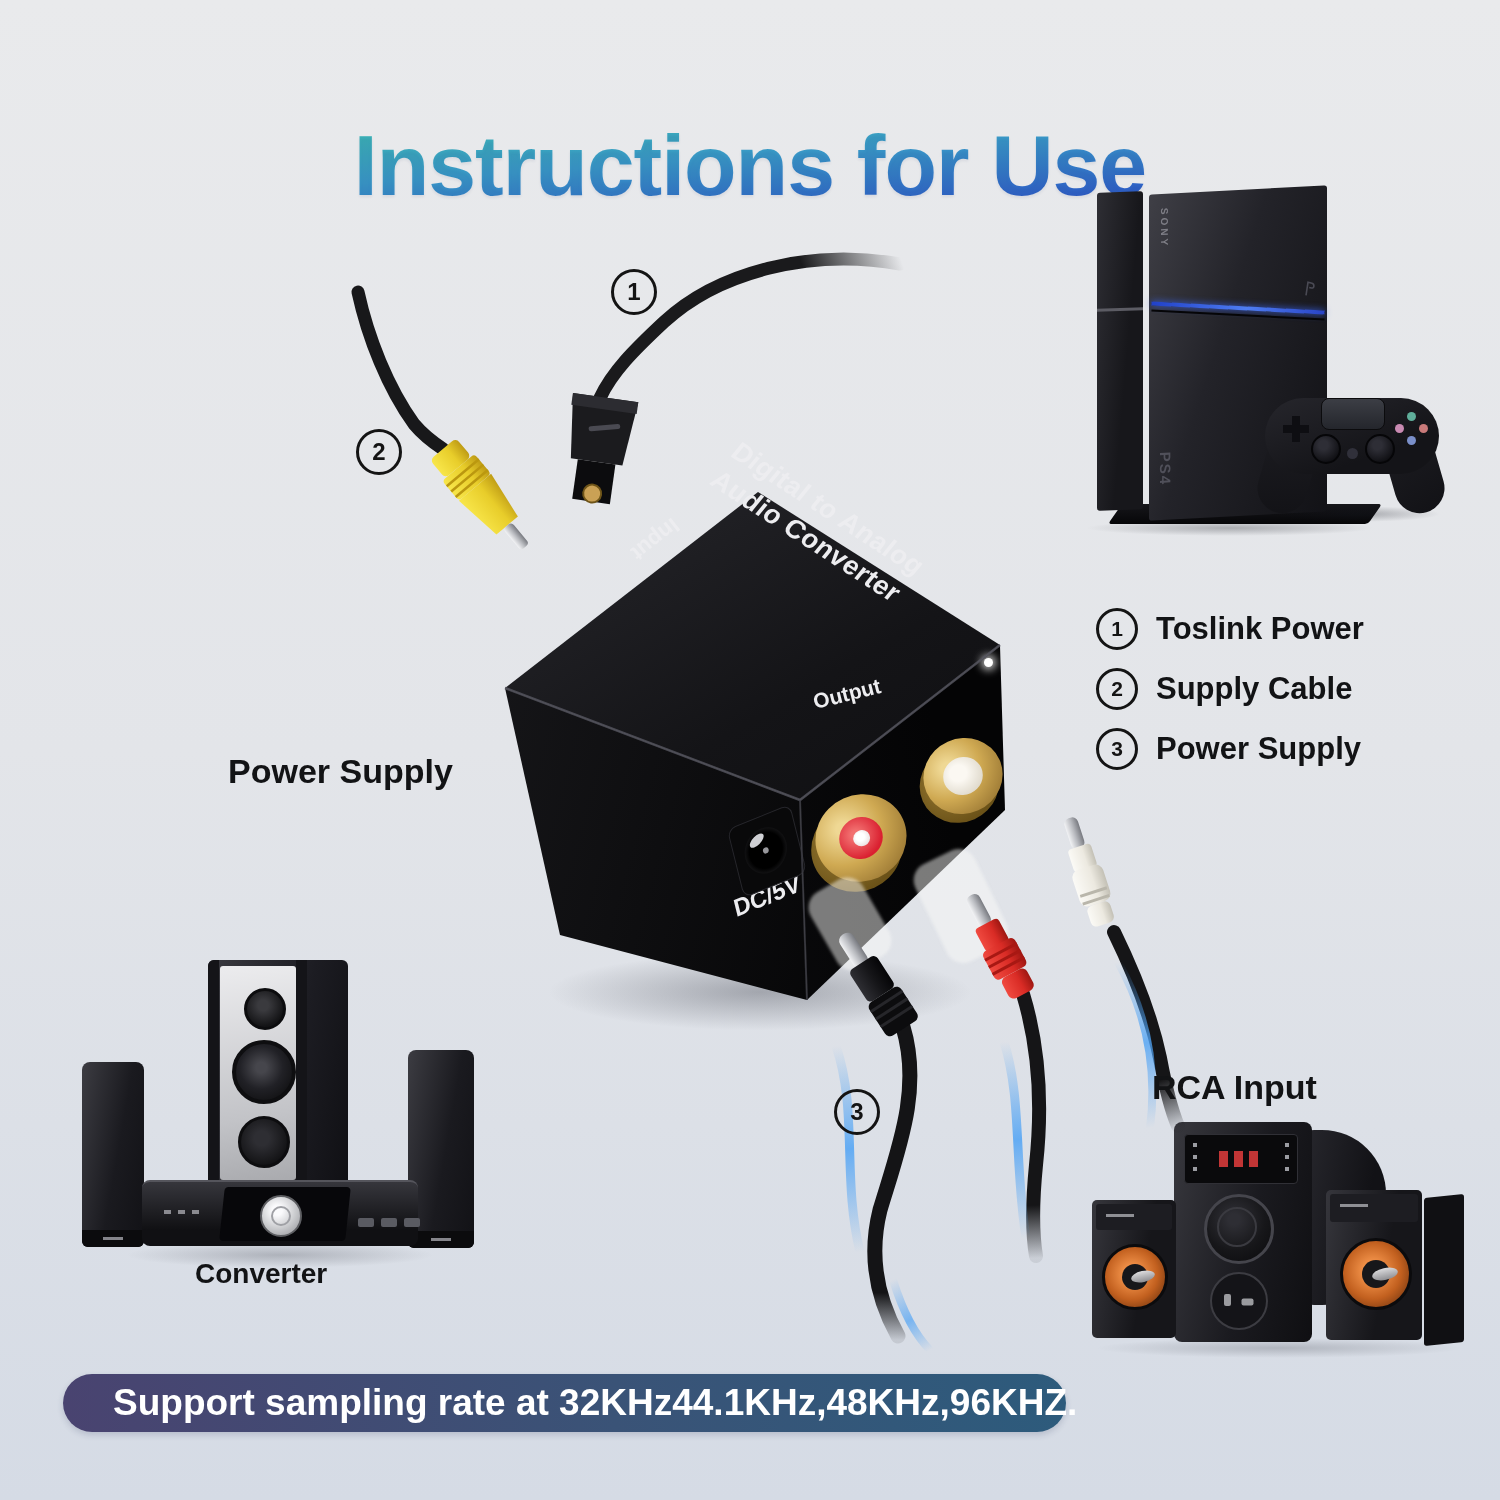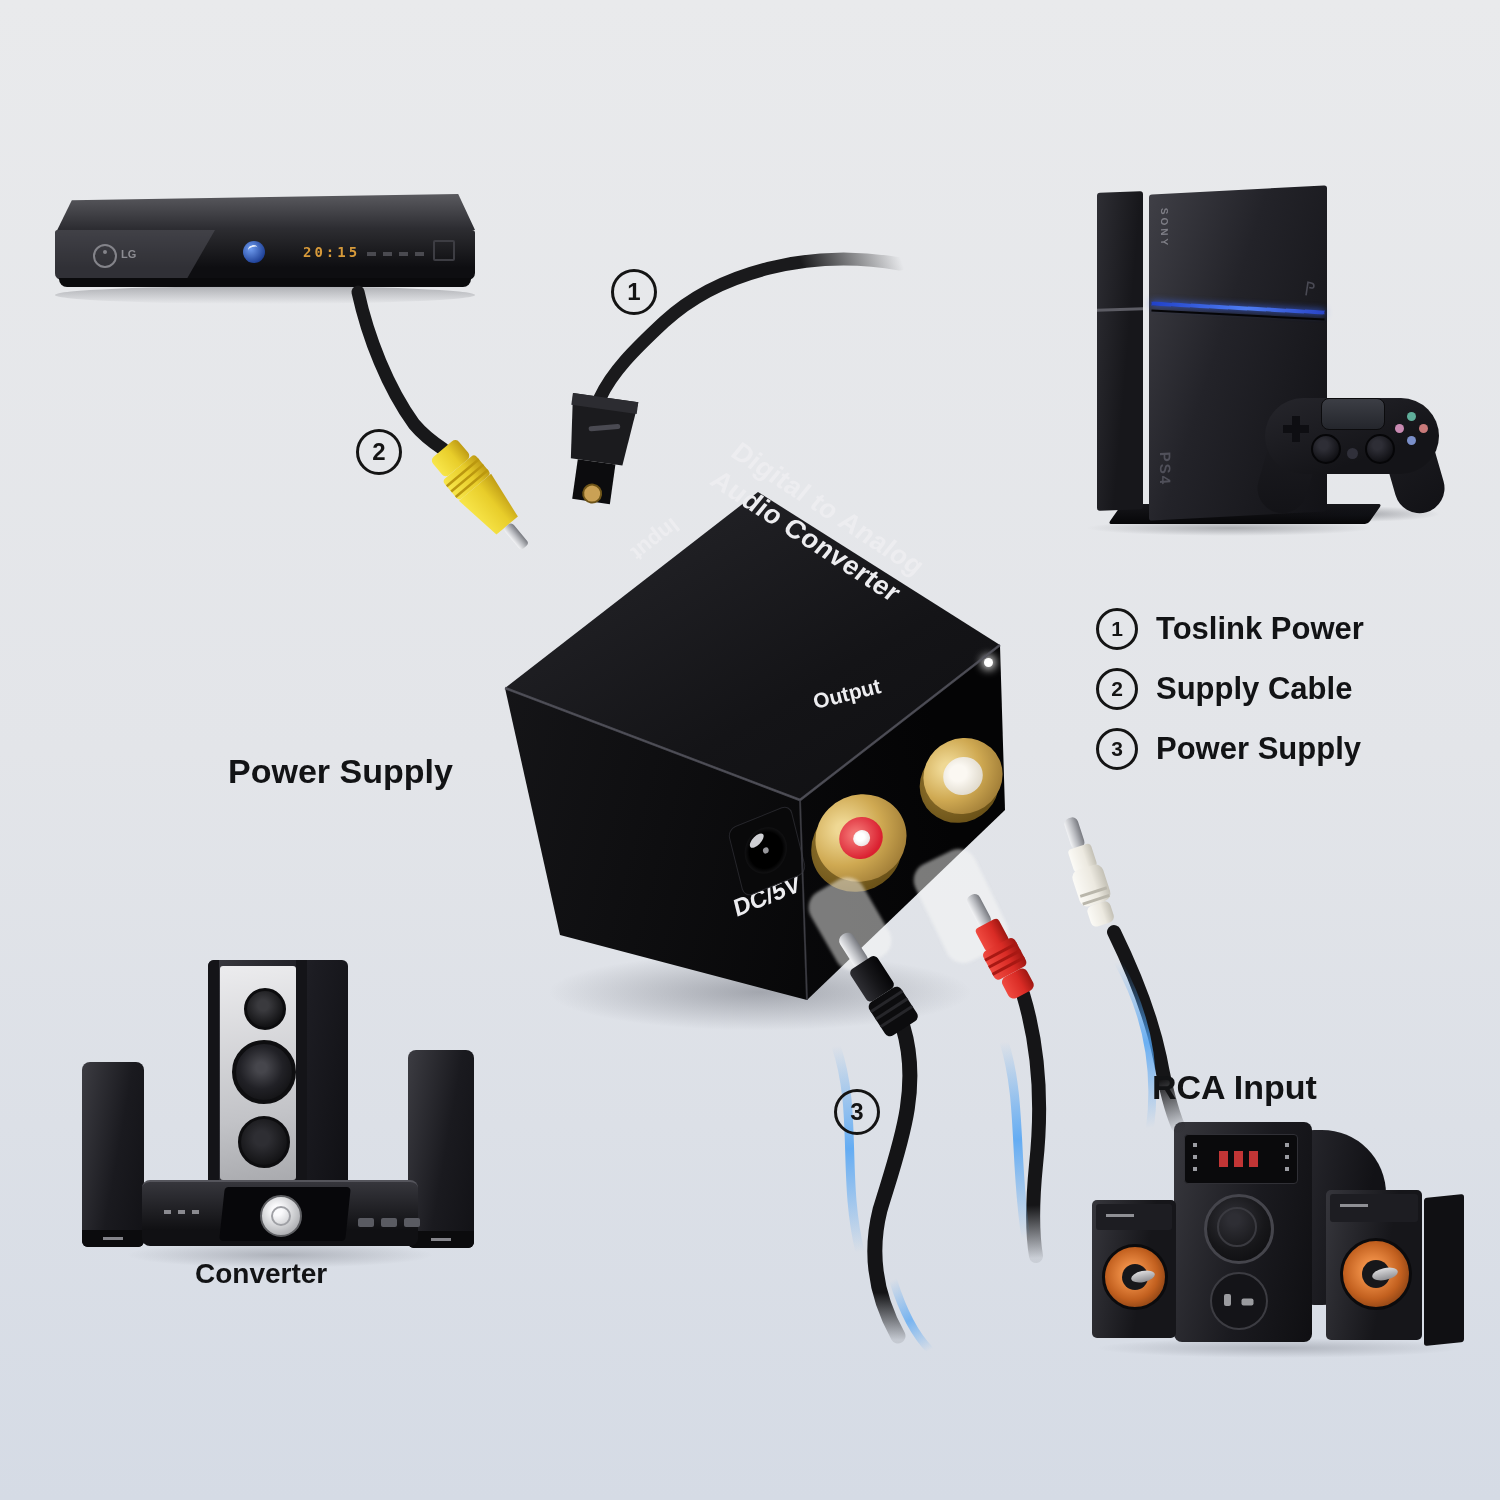--- a/index.html
+++ b/index.html
@@ -175,35 +175,22 @@
   .spk-shadow{position:absolute;left:16px;top:220px;width:370px;height:20px;
     background:radial-gradient(ellipse at center,rgba(20,22,32,.2),transparent 70%);}
 
   svg.overlay{position:absolute;left:0;top:0;z-index:30;pointer-events:none;}
 </style>
 </head>
 <body>
 
 <div class="canvas">
 
-
-  <div class="bluray">
-    <div class="br-top"></div>
-    <div class="br-front">
-      <div class="br-gloss"></div>
-      <div class="br-lg"></div>
-      <div class="br-lgtxt">LG</div>
-      <div class="br-disc"></div>
-      <div class="br-display">20:15</div>
-      <div class="br-btns"></div>
-      <div class="br-usb"></div>
-    </div>
-    <div class="br-base"></div>
-    <div class="br-shadow"></div>
-  </div>
+  <h1 class="title">Instructions for Use</h1>
+
 
   <div class="ps4">
     <div class="ps4-shadow"></div>
     <div class="ps4-base"></div>
     <div class="ps4-slab-thin"></div>
     <div class="ps4-slab">
       <span class="ps4-sony">SONY</span>
       <div class="ps4-stripe"></div>
       <div class="ps4-stripe-gap"></div>
       <span class="ps4-model">PS4</span>
@@ -480,14 +467,17 @@
     <div class="legend-row">
       <span class="legend-num">3</span>
       <span class="legend-label">Power Supply</span>
     </div>
   </div>
 
   <div class="biglabel" style="left:228px;top:752px;font-size:34px;">Power Supply</div>
   <div class="biglabel" style="left:1152px;top:1068px;font-size:34px;">RCA Input</div>
   <div class="biglabel" style="left:195px;top:1258px;font-size:28px;">Converter</div>
 
+  <div class="banner">
+    <span>Support sampling rate at 32KHz44.1KHz,48KHz,96KHZ.</span>
+  </div>
 
 </div>
 
 </body></html>

